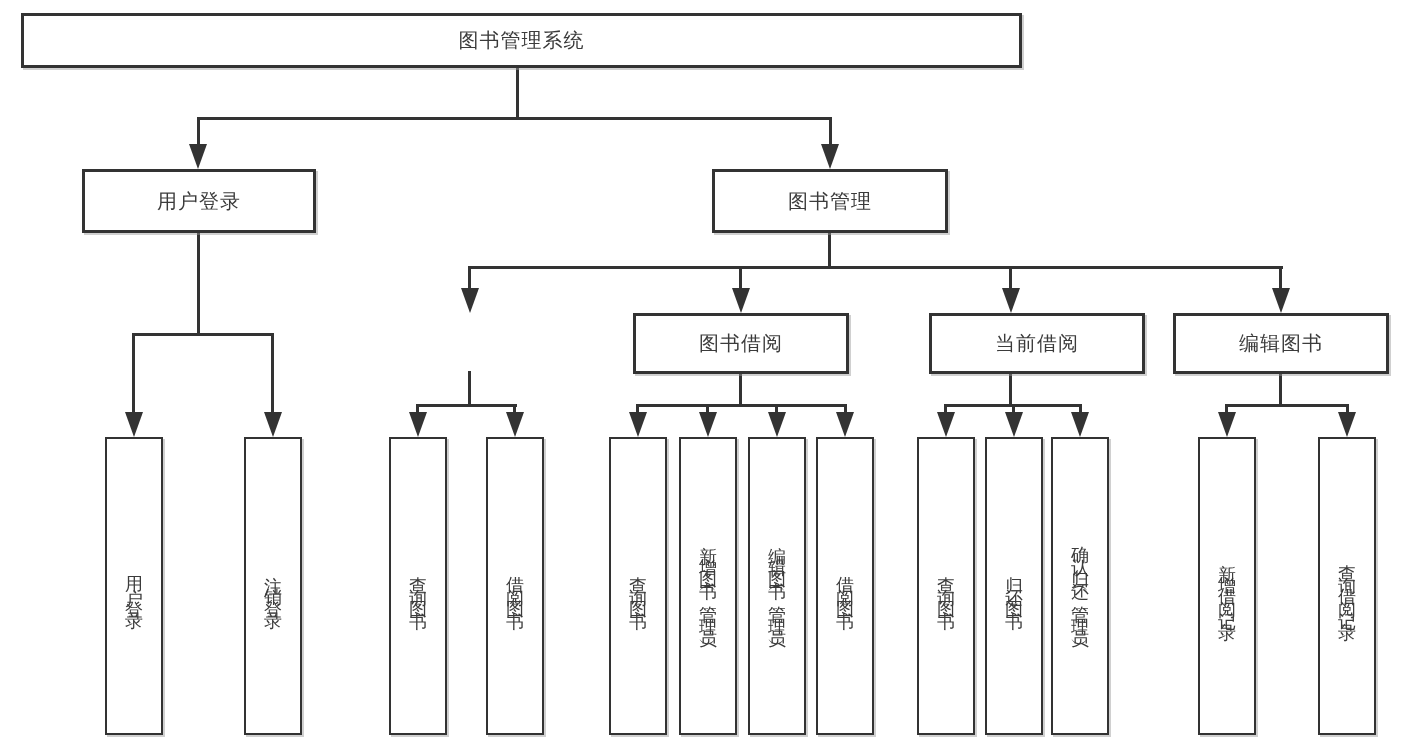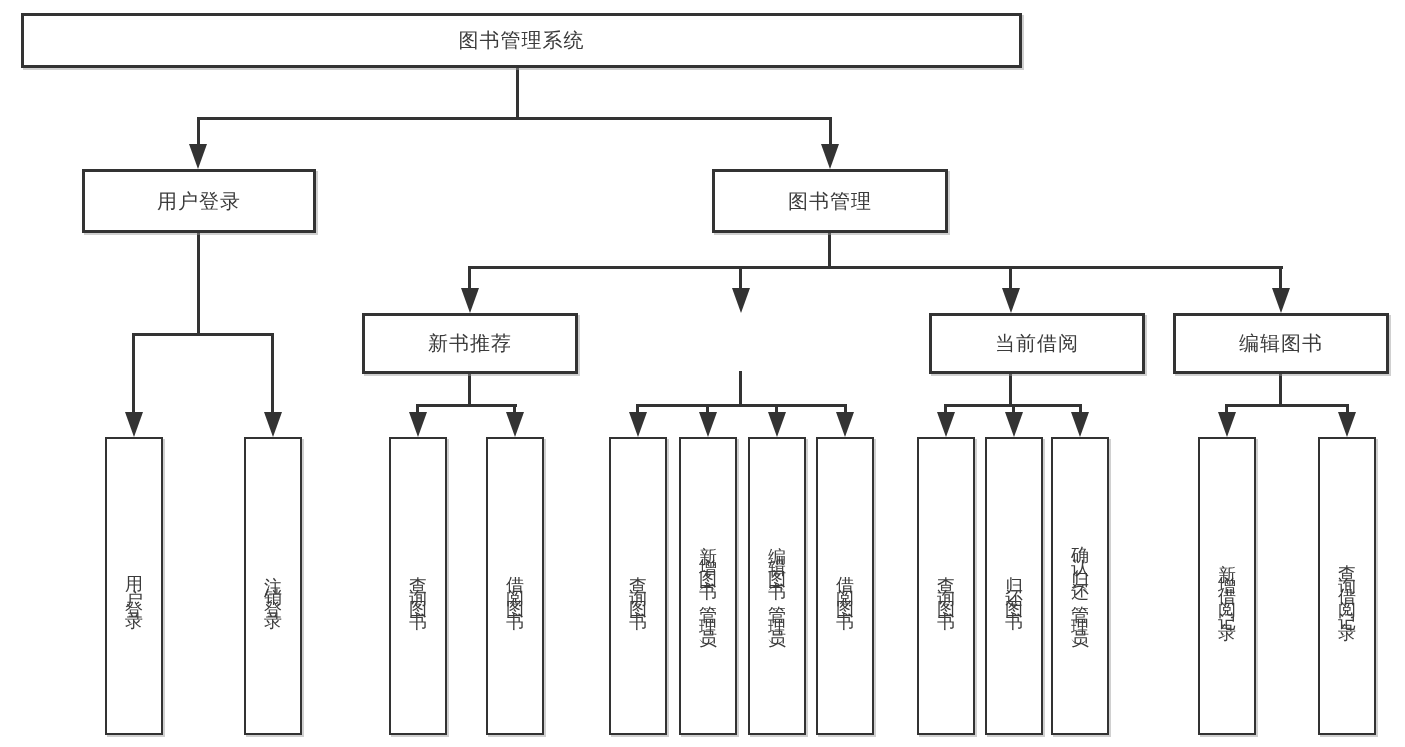--- a/index.html
+++ b/index.html
@@ -132,22 +132,22 @@
     <span>图书管理系统</span>
   </div>
 
   <div class="hbox" style="left:82px;top:169px;width:234px;height:64px">
     <span>用户登录</span>
   </div>
   <div class="hbox" style="left:712px;top:169px;width:236px;height:64px">
     <span>图书管理</span>
   </div>
 
-  <div class="hbox" style="left:362px;top:313px;width:216px;height:61px">
-    <span>新书推荐</span>
+  <div class="hbox" style="left:633px;top:313px;width:216px;height:61px">
+    <span>图书借阅</span>
   </div>
   <div class="hbox" style="left:929px;top:313px;width:216px;height:61px">
     <span>当前借阅</span>
   </div>
   <div class="hbox" style="left:1173px;top:313px;width:216px;height:61px">
     <span>编辑图书</span>
   </div>
 
   <div class="vbox" style="left:105px">
     <span class="lbl">用户登录</span>

